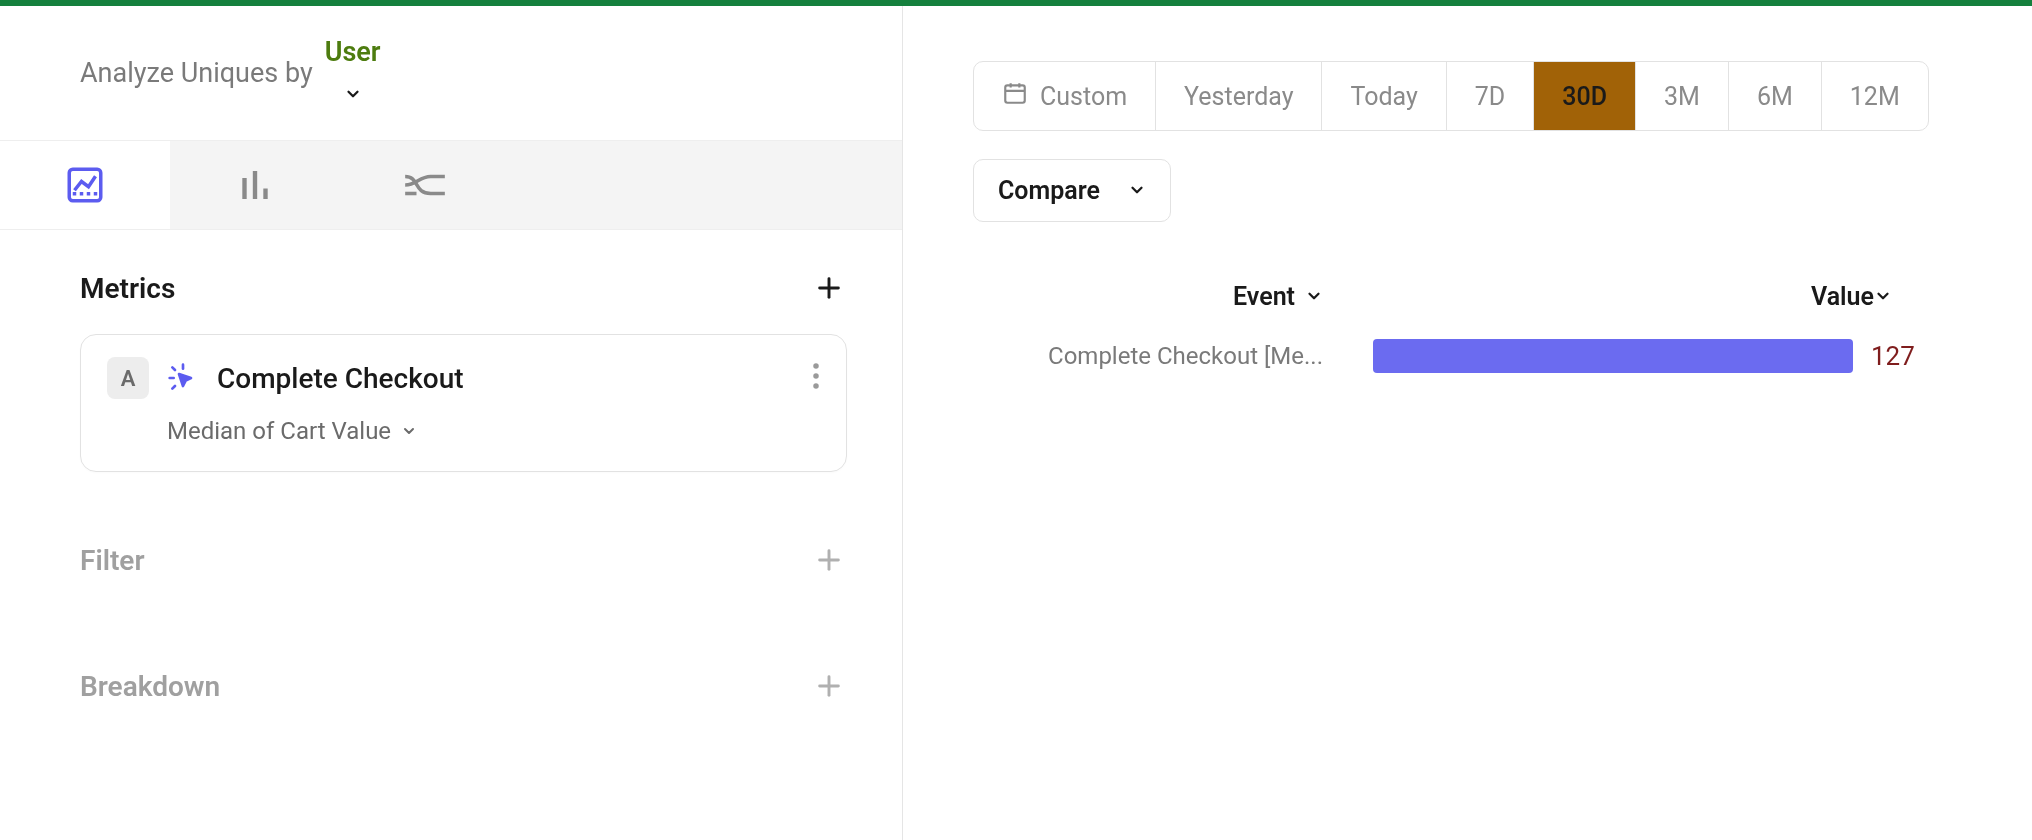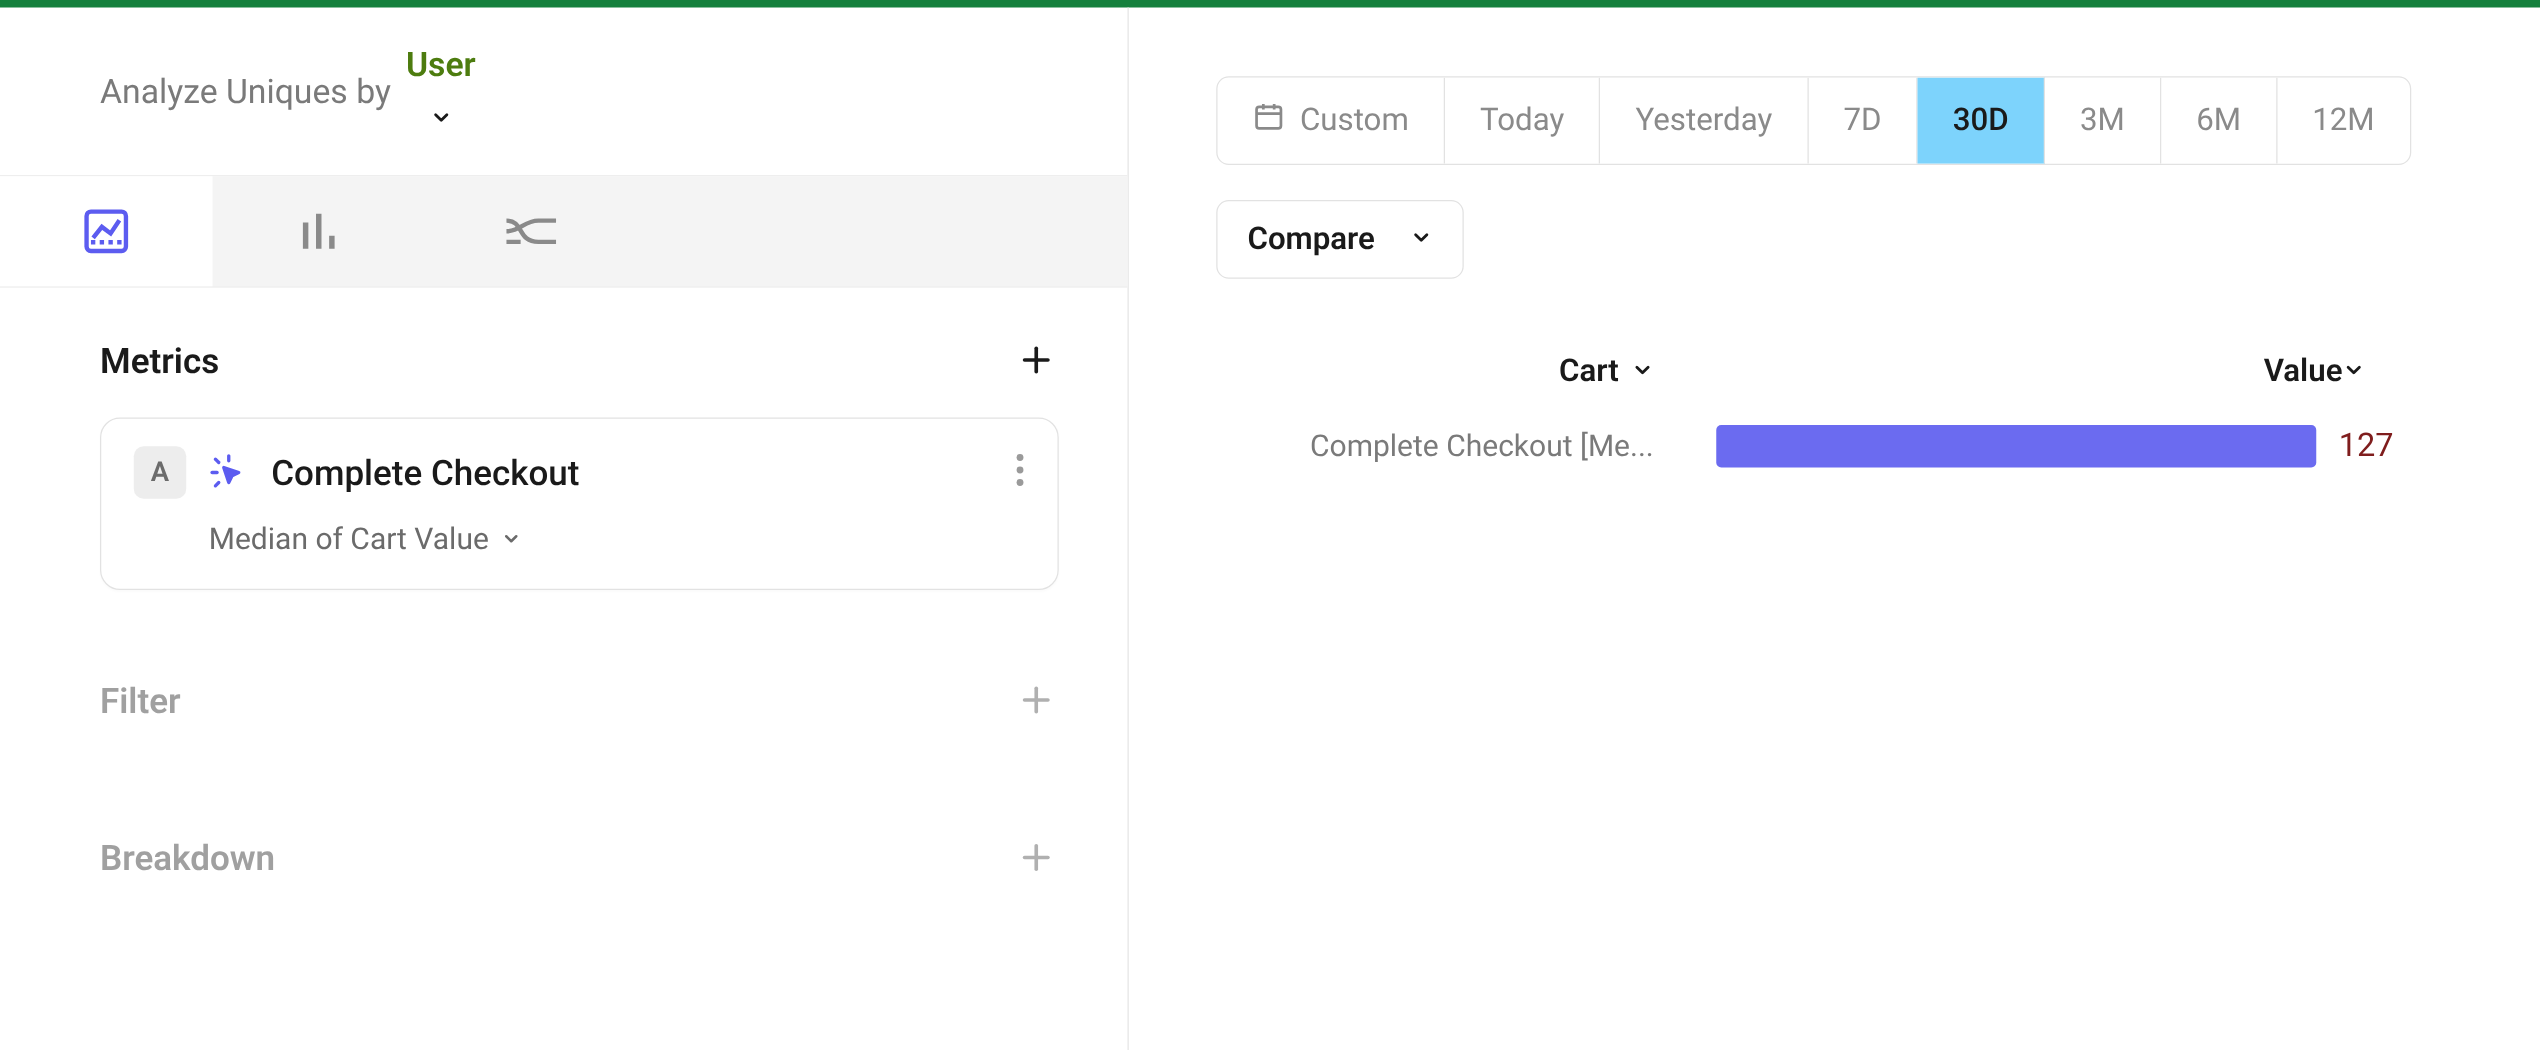--- a/index.html
+++ b/index.html
@@ -27,21 +27,21 @@
   .metric-row1 { display:flex; align-items:center; gap:18px; }
   .badge-a { width:42px; height:42px; border-radius:8px; background:#ededed; color:#6b6b6b; font-weight:600; font-size:22px; display:flex; align-items:center; justify-content:center; }
   .click-icon { color:#5c5cf0; display:flex; align-items:center; }
   .metric-name { font-size:28px; font-weight:500; color:#1a1a1a; }
   .dots { margin-left:auto; color:#9a9a9a; cursor:pointer; }
   .metric-row2 { margin-top:18px; margin-left:60px; display:flex; align-items:center; gap:10px; font-size:24px; color:#6b6b6b;text-align:center; }
 
   .date-tabs { display:flex; border:1px solid #e2e2e2; border-radius:10px; overflow:hidden; width:fit-content; margin-bottom: 28px;}
   .date-tab { padding: 18px 28px; font-size:25px; color:#8a8a8a; border-right:1px solid #e2e2e2; cursor:pointer; display:flex; align-items:center; gap:12px; }
   .date-tab:last-child { border-right:none; }
-  .date-tab.active { background:#7dd3fc; color:#1a1a1a; font-weight:500; }
+  .date-tab.active { background:#a16207; color:#1a1a1a; font-weight:500; }
 
   .compare-btn { border:1px solid #e2e2e2; border-radius:10px; padding:16px 24px; font-size:25px; font-weight:600; color:#1a1a1a; display:inline-flex; align-items:center; gap:28px; cursor:pointer; }
 
   .result-headers { display:flex; margin-top:60px; align-items:center; }
   .col-event { width: 400px; text-align:right; padding-right: 50px; display:flex; justify-content:flex-end; align-items:center; gap:10px; font-size:25px; font-weight:600; }
   .col-value { flex:1; display:flex; align-items:center; font-size:25px; font-weight:600; justify-content:flex-end; padding-right:80px;}
   .result-row { display:flex; margin-top:28px; align-items:center; }
   .event-label { width:400px; text-align:right; padding-right: 50px; font-size:24px; color:#7a7a7a; white-space:nowrap; overflow:hidden; text-overflow:ellipsis; }
   .bar-cell { flex:1; display:flex; align-items:center; gap:18px; }
   .bar { height:34px; background:#6b6bf0; border-radius:4px; }
@@ -180,24 +180,24 @@
           <svg width="26" height="26" viewBox="0 0 24 24" fill="none" stroke="#8a8a8a" stroke-width="2">
               <rect x="3" y="5" width="18" height="16" rx="2"></rect>
               <line x1="3" y1="10" x2="21" y2="10"></line>
               <line x1="8" y1="3" x2="8" y2="7"></line>
               <line x1="16" y1="3" x2="16" y2="7"></line>
             </svg>
         </span>
         <span>Custom</span>
       </div>
       <div class="date-tab">
+          <span>Yesterday</span>
+        </div>
+      <div class="date-tab">
           <span>Today</span>
-        </div>
-      <div class="date-tab">
-          <span>Yesterday</span>
         </div>
       <div class="date-tab">
           <span>7D</span>
         </div>
       <div class="date-tab active">
           <span>30D</span>
         </div>
       <div class="date-tab">
           <span>3M</span>
         </div>
@@ -213,21 +213,21 @@
       <span>Compare</span>
       <span class="chev">
         <svg width="18" height="18" viewBox="0 0 24 24" fill="none" stroke="#1a1a1a" stroke-width="3" stroke-linecap="round" stroke-linejoin="round">
             <polyline points="6 9 12 15 18 9"></polyline>
           </svg>
       </span>
     </div>
 
     <div class="result-headers">
       <div class="col-event">
-        <span>Cart</span>
+        <span>Event</span>
         <span class="chev">
           <svg width="18" height="18" viewBox="0 0 24 24" fill="none" stroke="#1a1a1a" stroke-width="3" stroke-linecap="round" stroke-linejoin="round">
               <polyline points="6 9 12 15 18 9"></polyline>
             </svg>
         </span>
       </div>
       <div class="col-value">
         <span>Value</span>
         <span class="chev">
           <svg width="18" height="18" viewBox="0 0 24 24" fill="none" stroke="#1a1a1a" stroke-width="3" stroke-linecap="round" stroke-linejoin="round">

